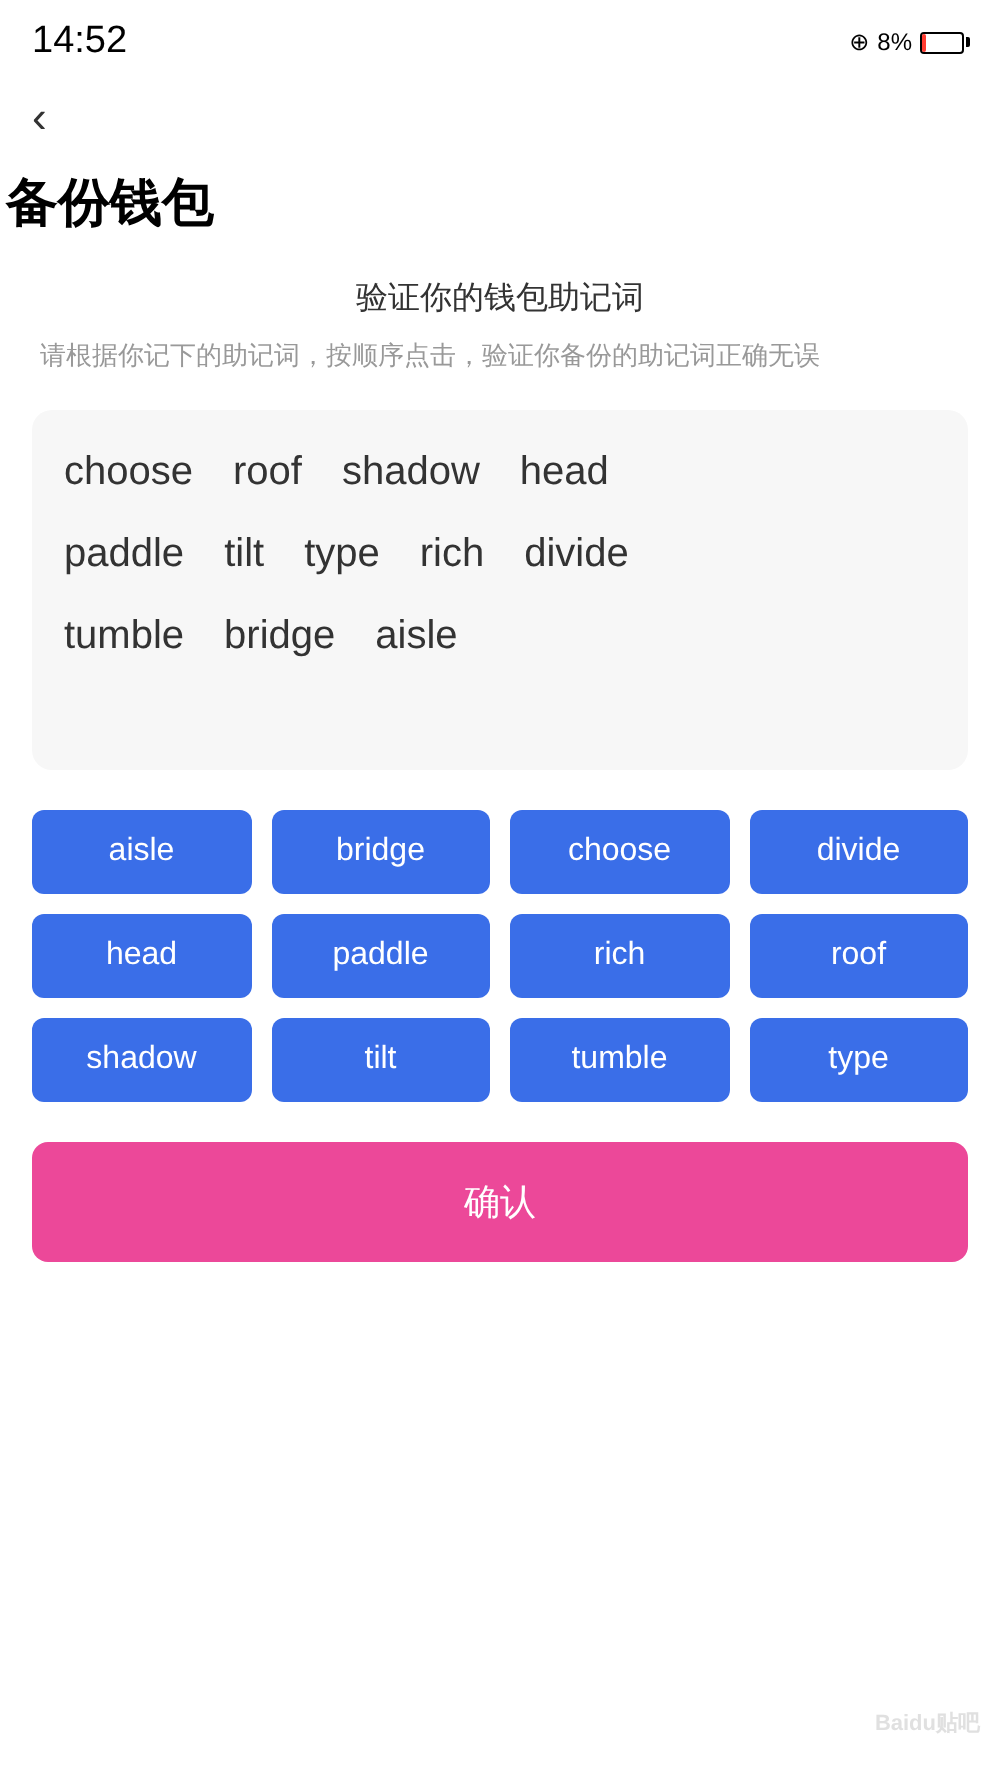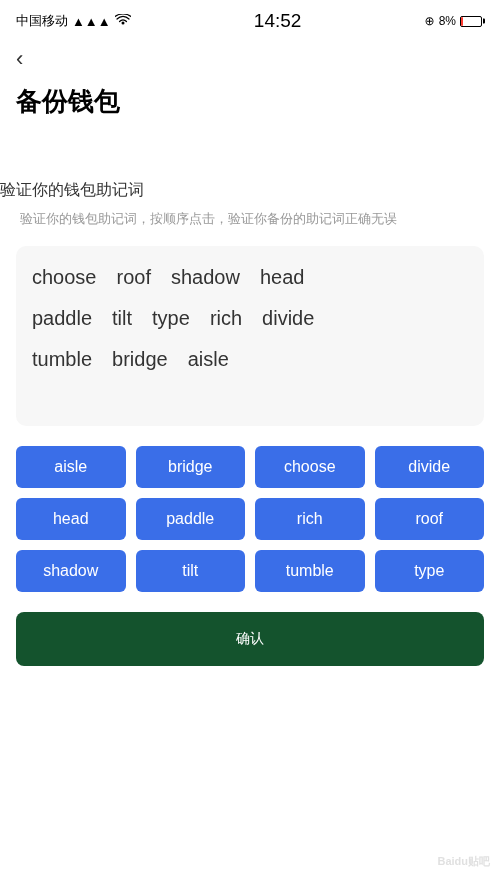--- a/index.html
+++ b/index.html
@@ -55,33 +55,33 @@
     .back-btn {
       padding: 8px 16px 4px;
       font-size: 22px;
       color: #333;
       cursor: pointer;
       display: inline-block;
     }
 
     
     .page-title {
-      padding: 8px 16px 20px;
+      padding: 8px 3px 20px;
       font-size: 26px;
       font-weight: bold;
       color: #000;
     }
 
     
     .section-title {
+      text-align: center;
       font-size: 16px;
       font-weight: 500;
       color: #333;
       margin-bottom: 8px;
-      margin-top: 41px;
     }
 
     
     .description {
       text-align: left;
       font-size: 13px;
       color: #999;
       padding: 0 20px;
       margin-bottom: 16px;
       line-height: 1.6;
@@ -126,27 +126,27 @@
       padding: 12px 6px;
       font-size: 16px;
       font-weight: 400;
       cursor: pointer;
       text-align: center;
     }
 
     
     .confirm-btn {
       margin: 20px 16px 0;
-      background: #14532d;
+      background: #ec4899;
       color: #fff;
       border: none;
       border-radius: 8px;
       width: calc(100% - 32px);
       padding: 18px;
-      font-size: 14px;
+      font-size: 18px;
       font-weight: 500;
       cursor: pointer;
       text-align: center;
     }
 
     
     .watermark {
       position: absolute;
       bottom: 20px;
       right: 10px;
@@ -156,53 +156,41 @@
       font-weight: bold;
     }
   </style>
 </head>
 <body>
 
 
 
 
 <div class="status-bar">
-  <div class="status-left">
-    <span>中国移动</span>
-    <span>▲▲▲</span>
-    <span>
-      <svg width="16" height="12" viewBox="0 0 16 12" fill="none">
-        <path d="M8 10.5a1.5 1.5 0 110-3 1.5 1.5 0 010 3z" fill="#000"></path>
-        <path d="M4.5 7.5C5.6 6.4 6.7 5.8 8 5.8s2.4.6 3.5 1.7" stroke="#000" stroke-width="1.2" fill="none" stroke-linecap="round"></path>
-        <path d="M2 5C3.8 3.2 5.8 2.3 8 2.3s4.2.9 6 2.7" stroke="#000" stroke-width="1.2" fill="none" stroke-linecap="round"></path>
-        <path d="M0 2.5C2.3.8 4.9 0 8 0s5.7.8 8 2.5" stroke="#000" stroke-width="1.2" fill="none" stroke-linecap="round"></path>
-      </svg>
-    </span>
-  </div>
   <div class="status-center">14:52</div>
   <div class="status-right">
     <span>⊕</span>
     <span>8%</span>
     <div class="battery-body">
       <div class="battery-fill"></div>
     </div>
   </div>
 </div>
 
 
 <div class="back-btn">‹</div>
 
 
 <div class="page-title">备份钱包</div>
 
 
 <div class="section-title">验证你的钱包助记词</div>
 
 
-<div class="description">验证你的钱包助记词，按顺序点击，验证你备份的助记词正确无误</div>
+<div class="description">请根据你记下的助记词，按顺序点击，验证你备份的助记词正确无误</div>
 
 
 <div class="word-grid-box">
   <div class="word-grid-row">
     <span class="word-item">choose</span>
     <span class="word-item">roof</span>
     <span class="word-item">shadow</span>
     <span class="word-item">head</span>
   </div>
   <div class="word-grid-row">

